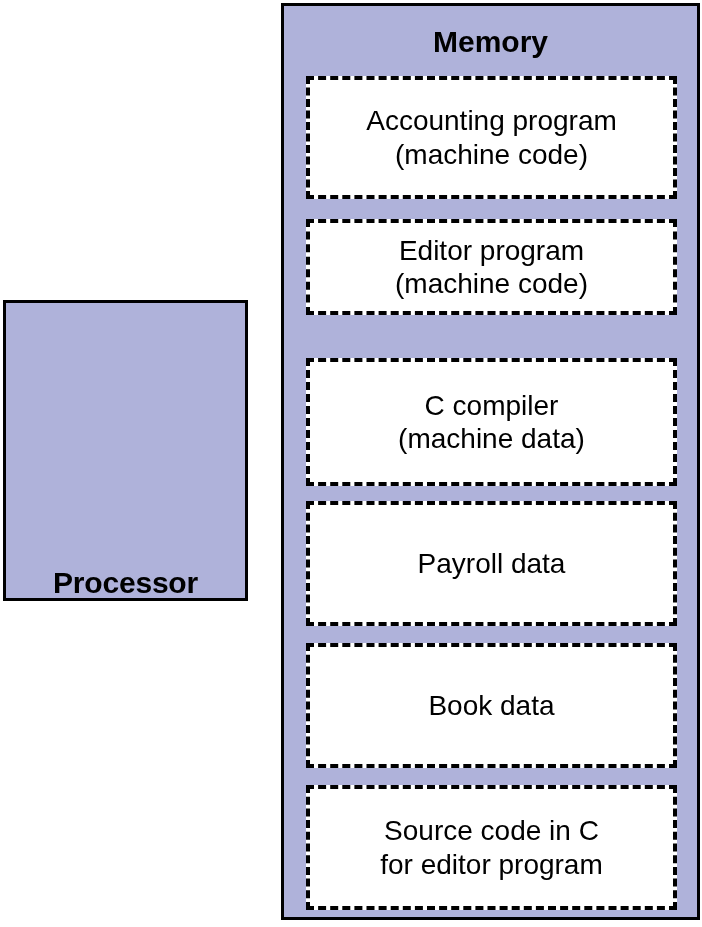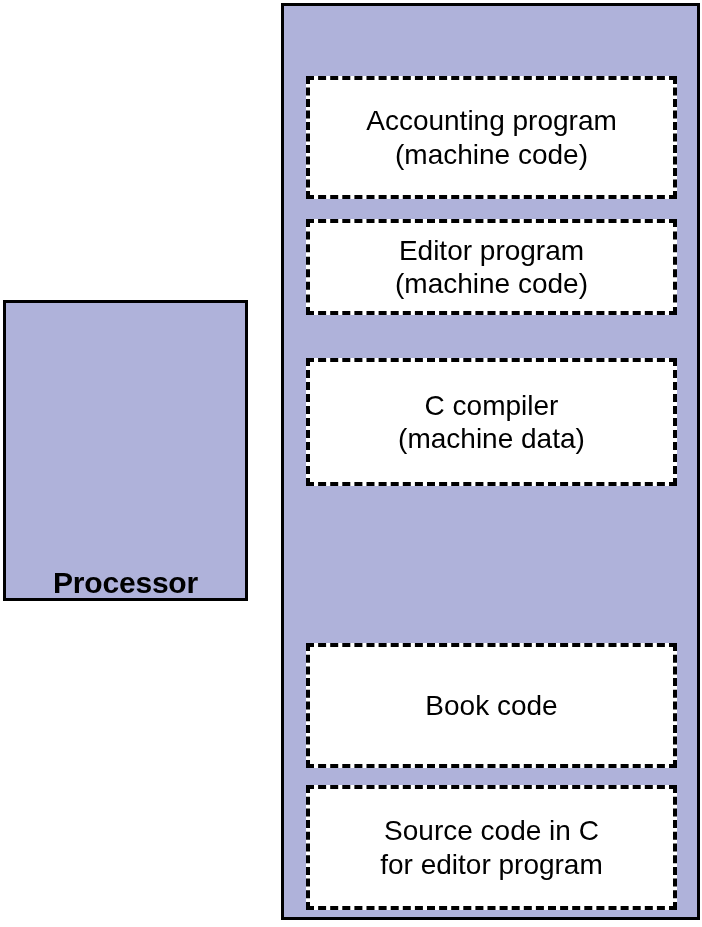--- a/index.html
+++ b/index.html
@@ -102,39 +102,43 @@
 <body>
 
 <div id="diagram">
 
   <div class="processor-box">
     <div class="processor-label">Processor</div>
   </div>
 
   <div class="memory-box">
 
+    <div class="memory-title">Memory</div>
 
     <div class="mem-seg seg-0">
       <div class="mem-seg-text">Accounting program
 (machine code)</div>
     </div>
 
     <div class="mem-seg seg-1">
       <div class="mem-seg-text">Editor program
 (machine code)</div>
     </div>
 
     <div class="mem-seg seg-2">
       <div class="mem-seg-text">C compiler
 (machine data)</div>
     </div>
 
+    <div class="mem-seg seg-3">
+      <div class="mem-seg-text">Payroll data</div>
+    </div>
 
     <div class="mem-seg seg-4">
-      <div class="mem-seg-text">Book code</div>
+      <div class="mem-seg-text">Book data</div>
     </div>
 
     <div class="mem-seg seg-5">
       <div class="mem-seg-text">Source code in C
 for editor program</div>
     </div>
 
   </div>
 </div>
 

